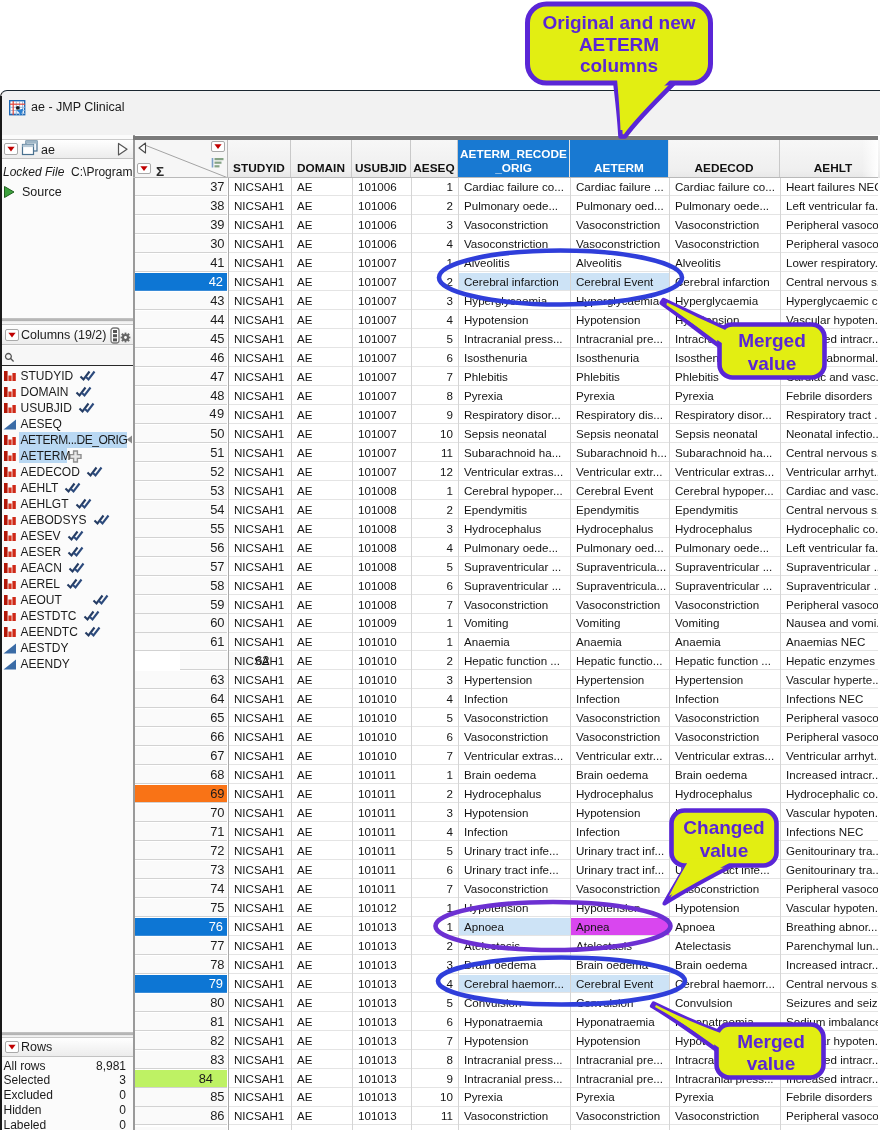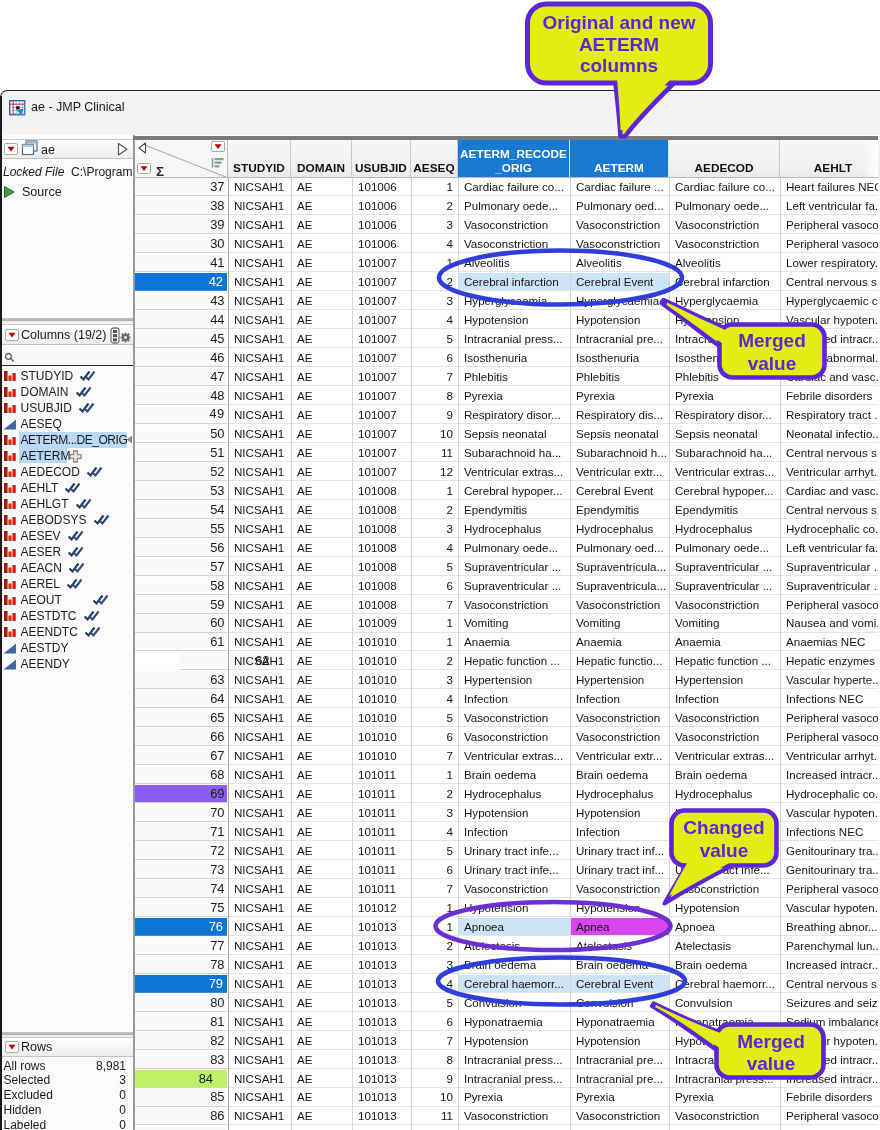--- a/index.html
+++ b/index.html
@@ -621,21 +621,21 @@
 <div class="cell" style="left:781px;top:747.20px;width:97px;height:18.06px;border-bottom:1px solid #e4e4e4;padding-left:5px;">Ventricular arrhyt...</div>
 <div class="rn" style="left:135px;top:766.16px;width:92px;height:18.06px;background:#fafafa;border-bottom:1px solid #d2d2d2;padding-right:2.5px;">68</div>
 <div class="cell" style="left:229px;top:766.16px;width:62px;height:18.06px;border-bottom:1px solid #e4e4e4;padding-left:5px;">NICSAH1</div>
 <div class="cell" style="left:292px;top:766.16px;width:60px;height:18.06px;border-bottom:1px solid #e4e4e4;padding-left:5px;">AE</div>
 <div class="cell" style="left:353px;top:766.16px;width:58px;height:18.06px;border-bottom:1px solid #e4e4e4;padding-left:5px;">101011</div>
 <div class="cell" style="left:412px;top:766.16px;width:46px;height:18.06px;border-bottom:1px solid #e4e4e4;text-align:right;padding-right:5px;">1</div>
 <div class="cell" style="left:459px;top:766.16px;width:111px;height:18.06px;border-bottom:1px solid #e4e4e4;padding-left:5px;">Brain oedema</div>
 <div class="cell" style="left:571px;top:766.16px;width:98px;height:18.06px;border-bottom:1px solid #e4e4e4;padding-left:5px;">Brain oedema</div>
 <div class="cell" style="left:670px;top:766.16px;width:110px;height:18.06px;border-bottom:1px solid #e4e4e4;padding-left:5px;">Brain oedema</div>
 <div class="cell" style="left:781px;top:766.16px;width:97px;height:18.06px;border-bottom:1px solid #e4e4e4;padding-left:5px;">Increased intracr...</div>
-<div class="rn" style="left:135px;top:785.12px;width:92px;height:18.06px;background:#8b5cf6;border-bottom:1px solid #d2d2d2;padding-right:2.5px;">69</div>
+<div class="rn" style="left:135px;top:785.12px;width:92px;height:18.06px;background:#f97316;border-bottom:1px solid #d2d2d2;padding-right:2.5px;">69</div>
 <div class="cell" style="left:229px;top:785.12px;width:62px;height:18.06px;border-bottom:1px solid #e4e4e4;padding-left:5px;">NICSAH1</div>
 <div class="cell" style="left:292px;top:785.12px;width:60px;height:18.06px;border-bottom:1px solid #e4e4e4;padding-left:5px;">AE</div>
 <div class="cell" style="left:353px;top:785.12px;width:58px;height:18.06px;border-bottom:1px solid #e4e4e4;padding-left:5px;">101011</div>
 <div class="cell" style="left:412px;top:785.12px;width:46px;height:18.06px;border-bottom:1px solid #e4e4e4;text-align:right;padding-right:5px;">2</div>
 <div class="cell" style="left:459px;top:785.12px;width:111px;height:18.06px;border-bottom:1px solid #e4e4e4;padding-left:5px;">Hydrocephalus</div>
 <div class="cell" style="left:571px;top:785.12px;width:98px;height:18.06px;border-bottom:1px solid #e4e4e4;padding-left:5px;">Hydrocephalus</div>
 <div class="cell" style="left:670px;top:785.12px;width:110px;height:18.06px;border-bottom:1px solid #e4e4e4;padding-left:5px;">Hydrocephalus</div>
 <div class="cell" style="left:781px;top:785.12px;width:97px;height:18.06px;border-bottom:1px solid #e4e4e4;padding-left:5px;">Hydrocephalic co...</div>
 <div class="rn" style="left:135px;top:804.08px;width:92px;height:18.06px;background:#fafafa;border-bottom:1px solid #d2d2d2;padding-right:2.5px;">70</div>
 <div class="cell" style="left:229px;top:804.08px;width:62px;height:18.06px;border-bottom:1px solid #e4e4e4;padding-left:5px;">NICSAH1</div>

